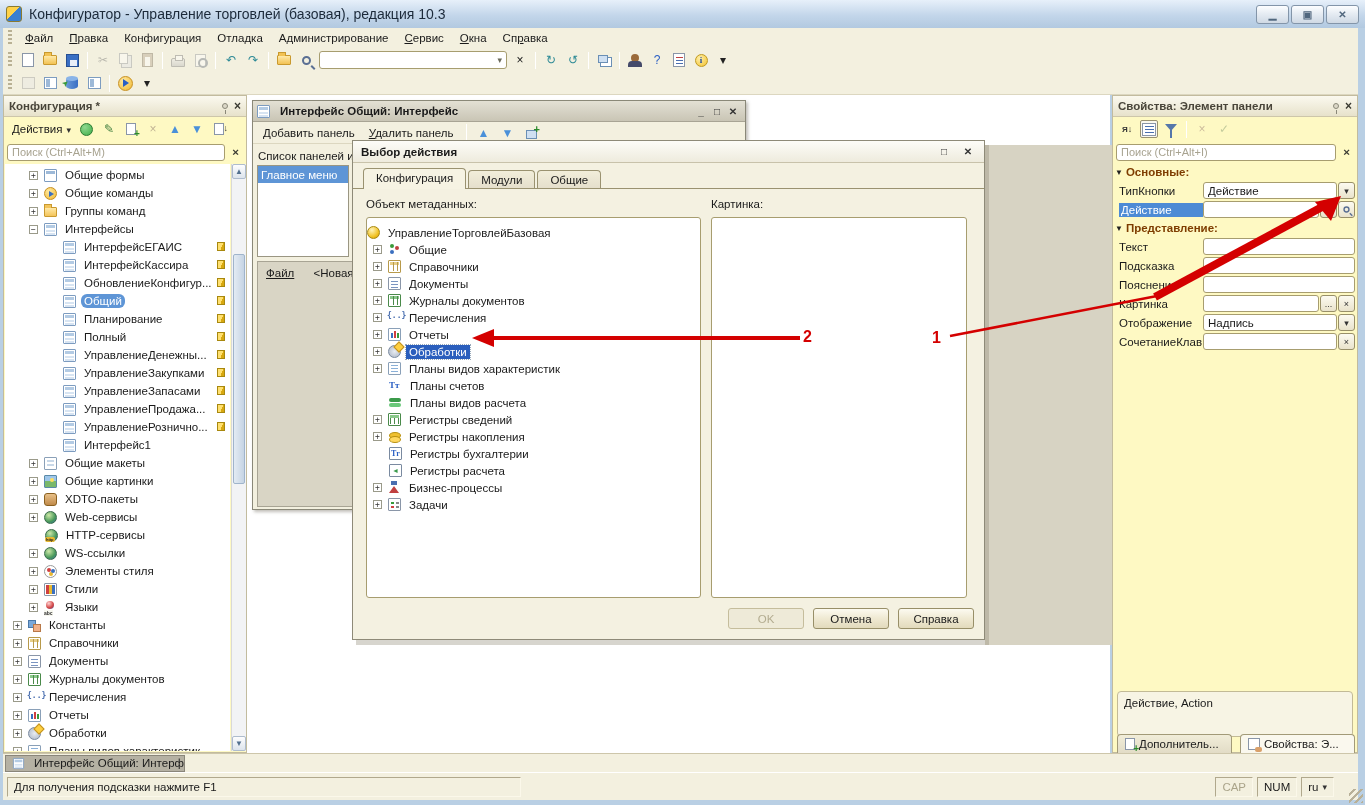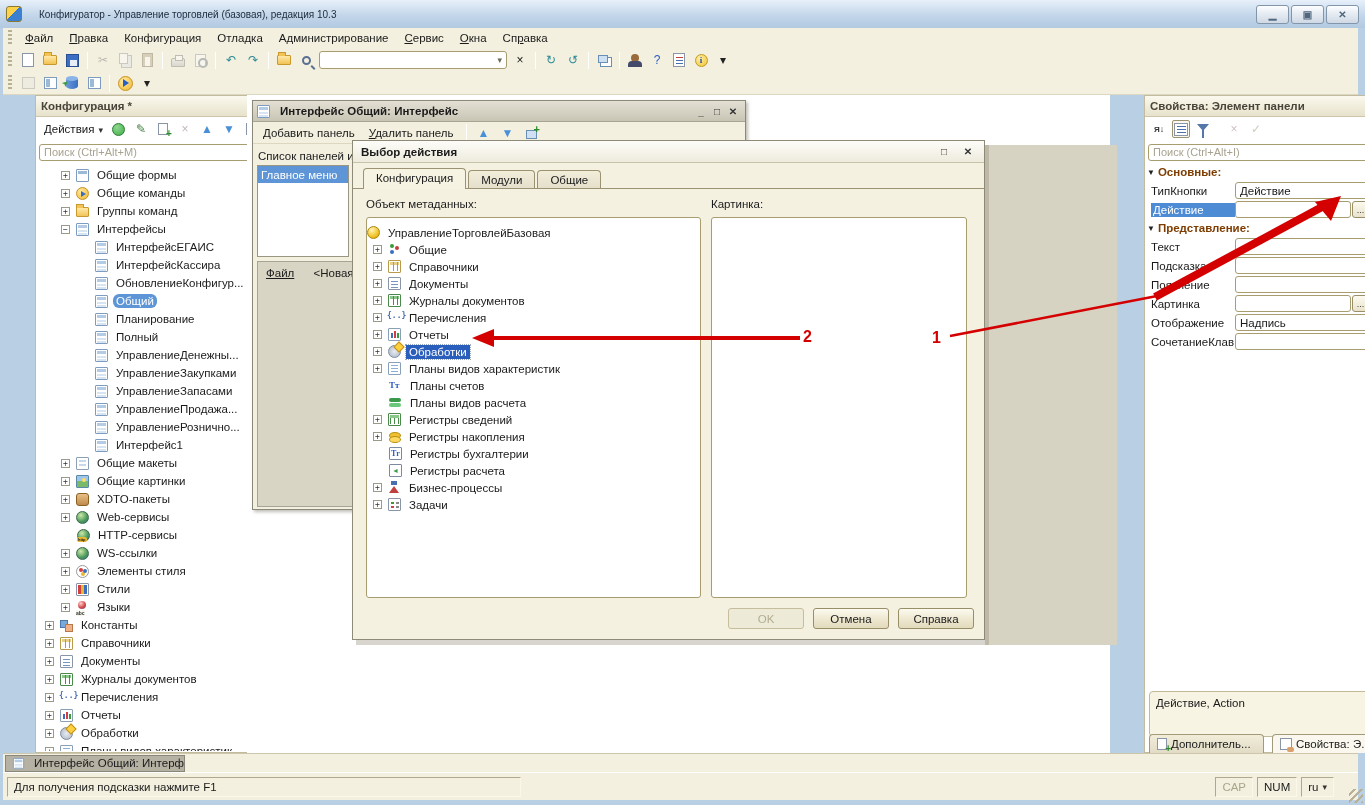--- a/index.html
+++ b/index.html
@@ -4,21 +4,21 @@
 <style>
   * { box-sizing: border-box; }
   body { margin:0; font-family:"Liberation Sans",sans-serif; font-size:11.5px; color:#1a1a1a; }
   #app { position:relative; width:1365px; height:805px; background:#b9cfe4; overflow:hidden; }
 
   
   .titlebar { position:absolute; left:0; top:0; width:1365px; height:28px;
     background:linear-gradient(#e7f0fa,#c3d6ea 55%,#b2c9e0); display:flex; align-items:center; padding:0 6px; }
   .appicon { width:16px; height:16px; border-radius:3px; flex:none;
     background:linear-gradient(135deg,#ffd24a 45%,#3a7fd0 45%); border:1px solid #8a7a30; }
-  .title-text { margin-left:17px; font-size:10px; color:#1c2a3a; }
+  .title-text { margin-left:7px; font-size:14px; color:#1c2a3a; }
   .winbtns { margin-left:auto; display:flex; gap:2px; }
   .winbtn { width:33px; height:19px; border:1px solid #8395a9; border-radius:3px; color:#51677e;
     background:linear-gradient(#fdfeff,#e6ecf3 45%,#cfd9e4); display:flex; align-items:center; justify-content:center; font-size:10px; font-weight:bold; }
 
   
   .menubar { position:absolute; left:3px; top:28px; width:1355px; height:20px; background:#f3f0df; display:flex; align-items:center; }
   .mitem { padding:2px 8px; cursor:default; }
   .toolbar { position:absolute; left:3px; width:1355px; background:#f3f0df; display:flex; align-items:center; }
   #toolbar1 { top:48px; height:24px; }
   #toolbar2 { top:72px; height:23px; border-bottom:1px solid #dcd7c0; }
@@ -71,21 +71,21 @@
   .g-addpanel { width:11px; height:9px; background:#cfe0f2; border:1px solid #6a8fb5; position:relative; margin-top:3px; }
   .g-addpanel::after { content:"+"; position:absolute; right:-4px; top:-8px; color:#2a8a2a; font:bold 11px "Liberation Sans",sans-serif; }
   .g-hand { width:12px; height:12px; background:#fff; border:1px solid #8a96a8; position:relative; }
   .g-hand::after { content:""; position:absolute; right:-3px; bottom:-3px; width:7px; height:5px; background:#d9a06a; border-radius:2px; }
 
   
   .tb-combo { width:188px; height:18px; background:#fff; border:1px solid #a79d6f; border-radius:3px; display:flex; align-items:center; margin:0 2px; }
   .tb-combo .caret { margin-left:auto; padding:0 4px; color:#6a6a5a; }
 
   
-  .dockpanel { position:absolute; background:#ffffff; border:1px solid #c2bb9e;margin-left:32px; }
+  .dockpanel { position:absolute; background:#fef9c3; border:1px solid #c2bb9e; }
   .panel-h { height:21px; display:flex; align-items:center; padding:0 5px;
     background:linear-gradient(#fbf9ef,#e7e2cb); border-bottom:1px solid #cdc6aa; font-weight:bold; color:#49453a; }
   .panel-h .sp { margin-left:auto; display:flex; align-items:center; gap:6px; }
   .pin { width:6px; height:6px; border:1px solid #8a8878; border-radius:50%; background:#dcd8c8; position:relative; }
   .pin::after { content:""; position:absolute; left:2px; top:6px; width:1px; height:4px; background:#8a8878; }
   .hx { font-weight:bold; color:#3a3a32; font-size:12px; line-height:10px; }
   .ptoolbar { height:24px; display:flex; align-items:center; padding:0 3px; }
   .actions-btn { display:flex; align-items:flex-end; gap:4px; padding:2px 5px; }
   .searchrow { height:22px; display:flex; align-items:center; padding:0 3px; gap:3px; }
   .search-inp { flex:1; height:17px; border:1px solid #a79d6f; border-radius:3px; background:#fff; font:11px "Liberation Sans",sans-serif; padding:0 4px; color:#333; }

